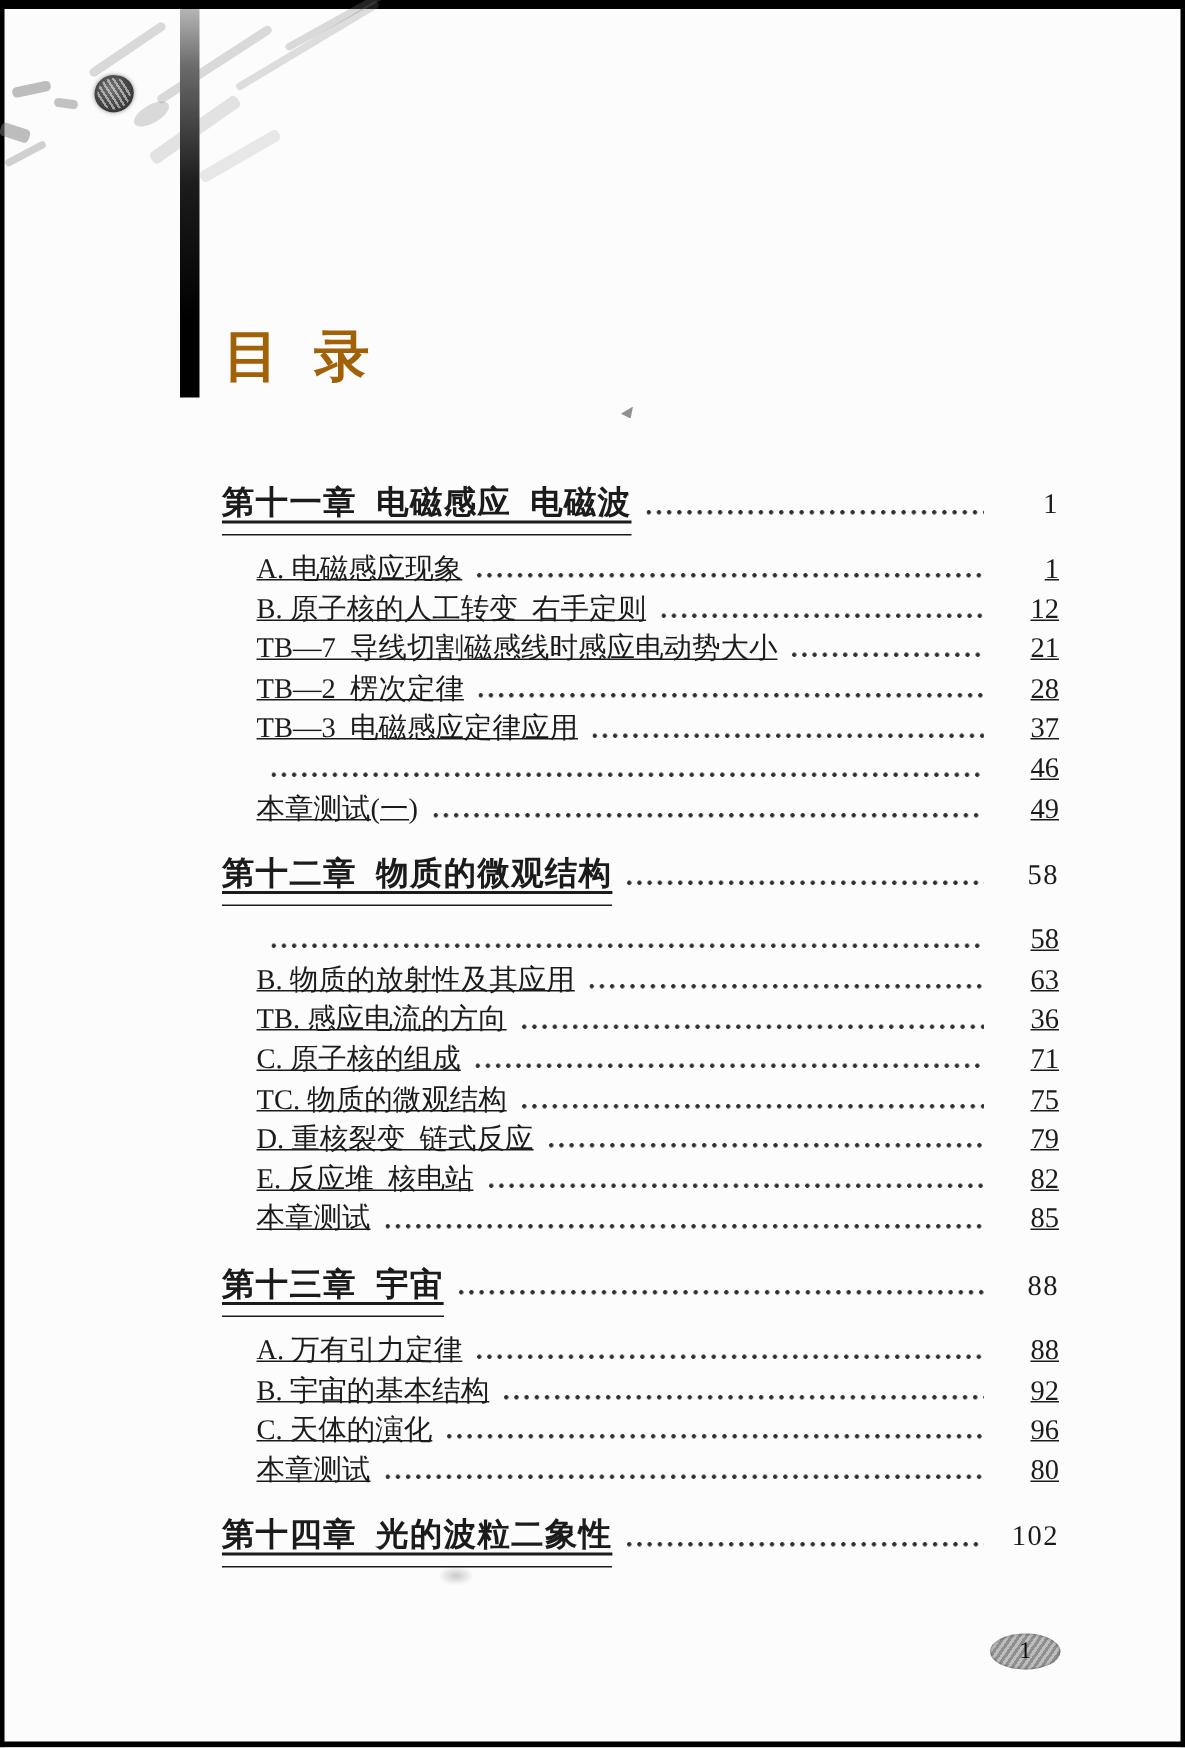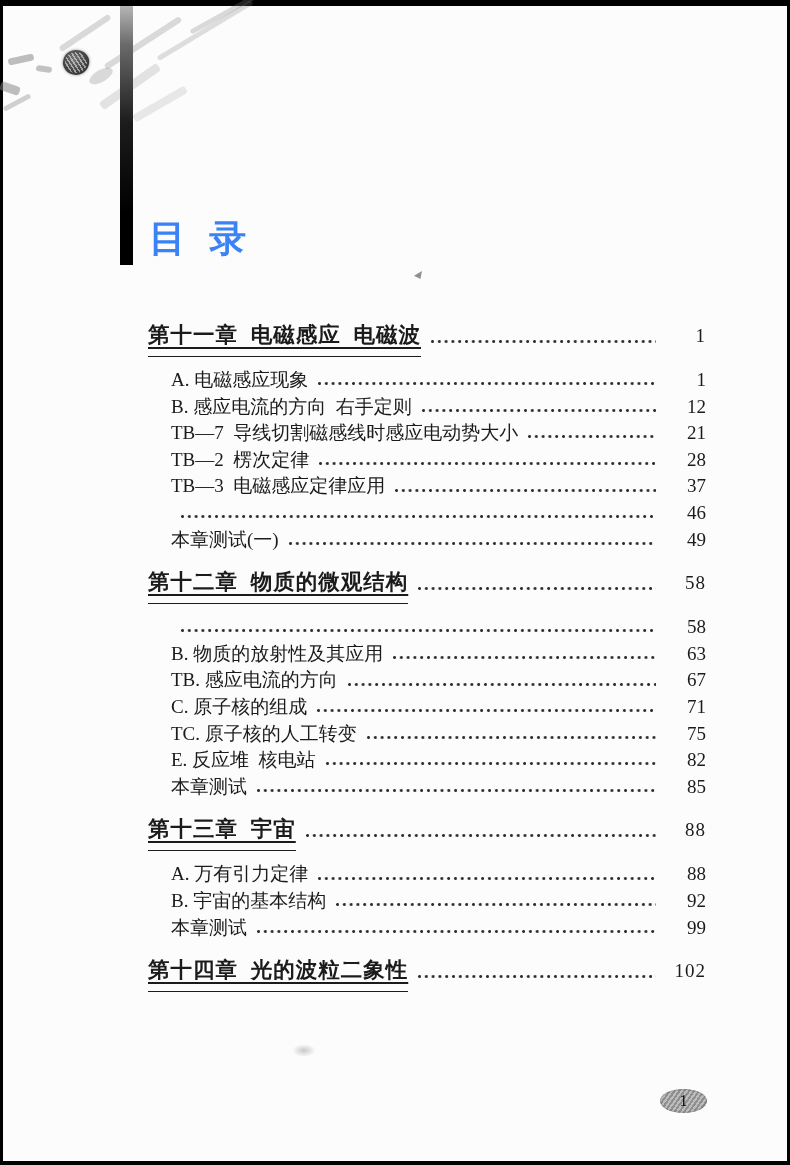--- a/index.html
+++ b/index.html
@@ -55,28 +55,28 @@
     background: #7d7d7d; clip-path: polygon(0 60%, 100% 0, 80% 100%); opacity: .85;
   }
   .speck-2 {
     position: absolute; left: 292px; top: 1044px; width: 24px; height: 13px;
     background: radial-gradient(ellipse, rgba(125,125,125,.4), transparent 70%);
   }
 
   .doc-title {
     position: absolute; left: 149px; top: 220px; margin: 0;
     font-size: 37px; font-weight: 700; letter-spacing: 2px; word-spacing: 10px;
-    color: #3b82f6; line-height: 1;
+    color: #a16207; line-height: 1;
   }
 
   
   .toc { position: absolute; left: 148px; top: 306px; width: 558px; }
   .row { display: flex; align-items: baseline; }
   .row .lbl { white-space: pre; flex: none; }
-  .item { font-size: 19px; line-height: 26.6px; padding-left: 23px; }
+  .item { font-size: 19px; line-height: 26.6px; padding-left: 23px; text-decoration: underline; }
   .ch   { font-size: 21.5px; font-weight: 700; line-height: 34px; margin: 12px 0 10px 0; letter-spacing: 1px; }
   .ch .lbl {
     text-decoration: underline;
     text-decoration-thickness: 1.5px;
     text-underline-offset: 4.5px;
     border-bottom: 1.5px solid #1b1b1b;
     padding-bottom: 4px;
   }
   .leader {
     flex: 1; align-self: center; height: 3px; margin: 7px 8px 0 10px;
@@ -131,21 +131,21 @@
         <span class="lbl">第十一章  电磁感应  电磁波</span>
         <span class="leader"></span>
         <span class="pg">1</span>
       </div>
       <div class="row item">
         <span class="lbl">A. 电磁感应现象</span>
         <span class="leader"></span>
         <span class="pg">1</span>
       </div>
       <div class="row item">
-        <span class="lbl">B. 感应电流的方向  右手定则</span>
+        <span class="lbl">B. 原子核的人工转变  右手定则</span>
         <span class="leader"></span>
         <span class="pg">12</span>
       </div>
       <div class="row item">
         <span class="lbl">TB—7  导线切割磁感线时感应电动势大小</span>
         <span class="leader"></span>
         <span class="pg">21</span>
       </div>
       <div class="row item">
         <span class="lbl">TB—2  楞次定律</span>
@@ -176,33 +176,38 @@
         <span class="pg">58</span>
       </div>
       <div class="row item">
         <span class="lbl">B. 物质的放射性及其应用</span>
         <span class="leader"></span>
         <span class="pg">63</span>
       </div>
       <div class="row item">
         <span class="lbl">TB. 感应电流的方向</span>
         <span class="leader"></span>
-        <span class="pg">67</span>
+        <span class="pg">36</span>
       </div>
       <div class="row item">
         <span class="lbl">C. 原子核的组成</span>
         <span class="leader"></span>
         <span class="pg">71</span>
       </div>
       <div class="row item">
-        <span class="lbl">TC. 原子核的人工转变</span>
+        <span class="lbl">TC. 物质的微观结构</span>
         <span class="leader"></span>
         <span class="pg">75</span>
       </div>
       <div class="row item">
+        <span class="lbl">D. 重核裂变  链式反应</span>
+        <span class="leader"></span>
+        <span class="pg">79</span>
+      </div>
+      <div class="row item">
         <span class="lbl">E. 反应堆  核电站</span>
         <span class="leader"></span>
         <span class="pg">82</span>
       </div>
       <div class="row item">
         <span class="lbl">本章测试</span>
         <span class="leader"></span>
         <span class="pg">85</span>
       </div>
       <div class="row ch">
@@ -214,23 +219,28 @@
         <span class="lbl">A. 万有引力定律</span>
         <span class="leader"></span>
         <span class="pg">88</span>
       </div>
       <div class="row item">
         <span class="lbl">B. 宇宙的基本结构</span>
         <span class="leader"></span>
         <span class="pg">92</span>
       </div>
       <div class="row item">
+        <span class="lbl">C. 天体的演化</span>
+        <span class="leader"></span>
+        <span class="pg">96</span>
+      </div>
+      <div class="row item">
         <span class="lbl">本章测试</span>
         <span class="leader"></span>
-        <span class="pg">99</span>
+        <span class="pg">80</span>
       </div>
       <div class="row ch">
         <span class="lbl">第十四章  光的波粒二象性</span>
         <span class="leader"></span>
         <span class="pg">102</span>
       </div>
     </main>
 
   <div class="footer-oval">
     <span>1</span>

